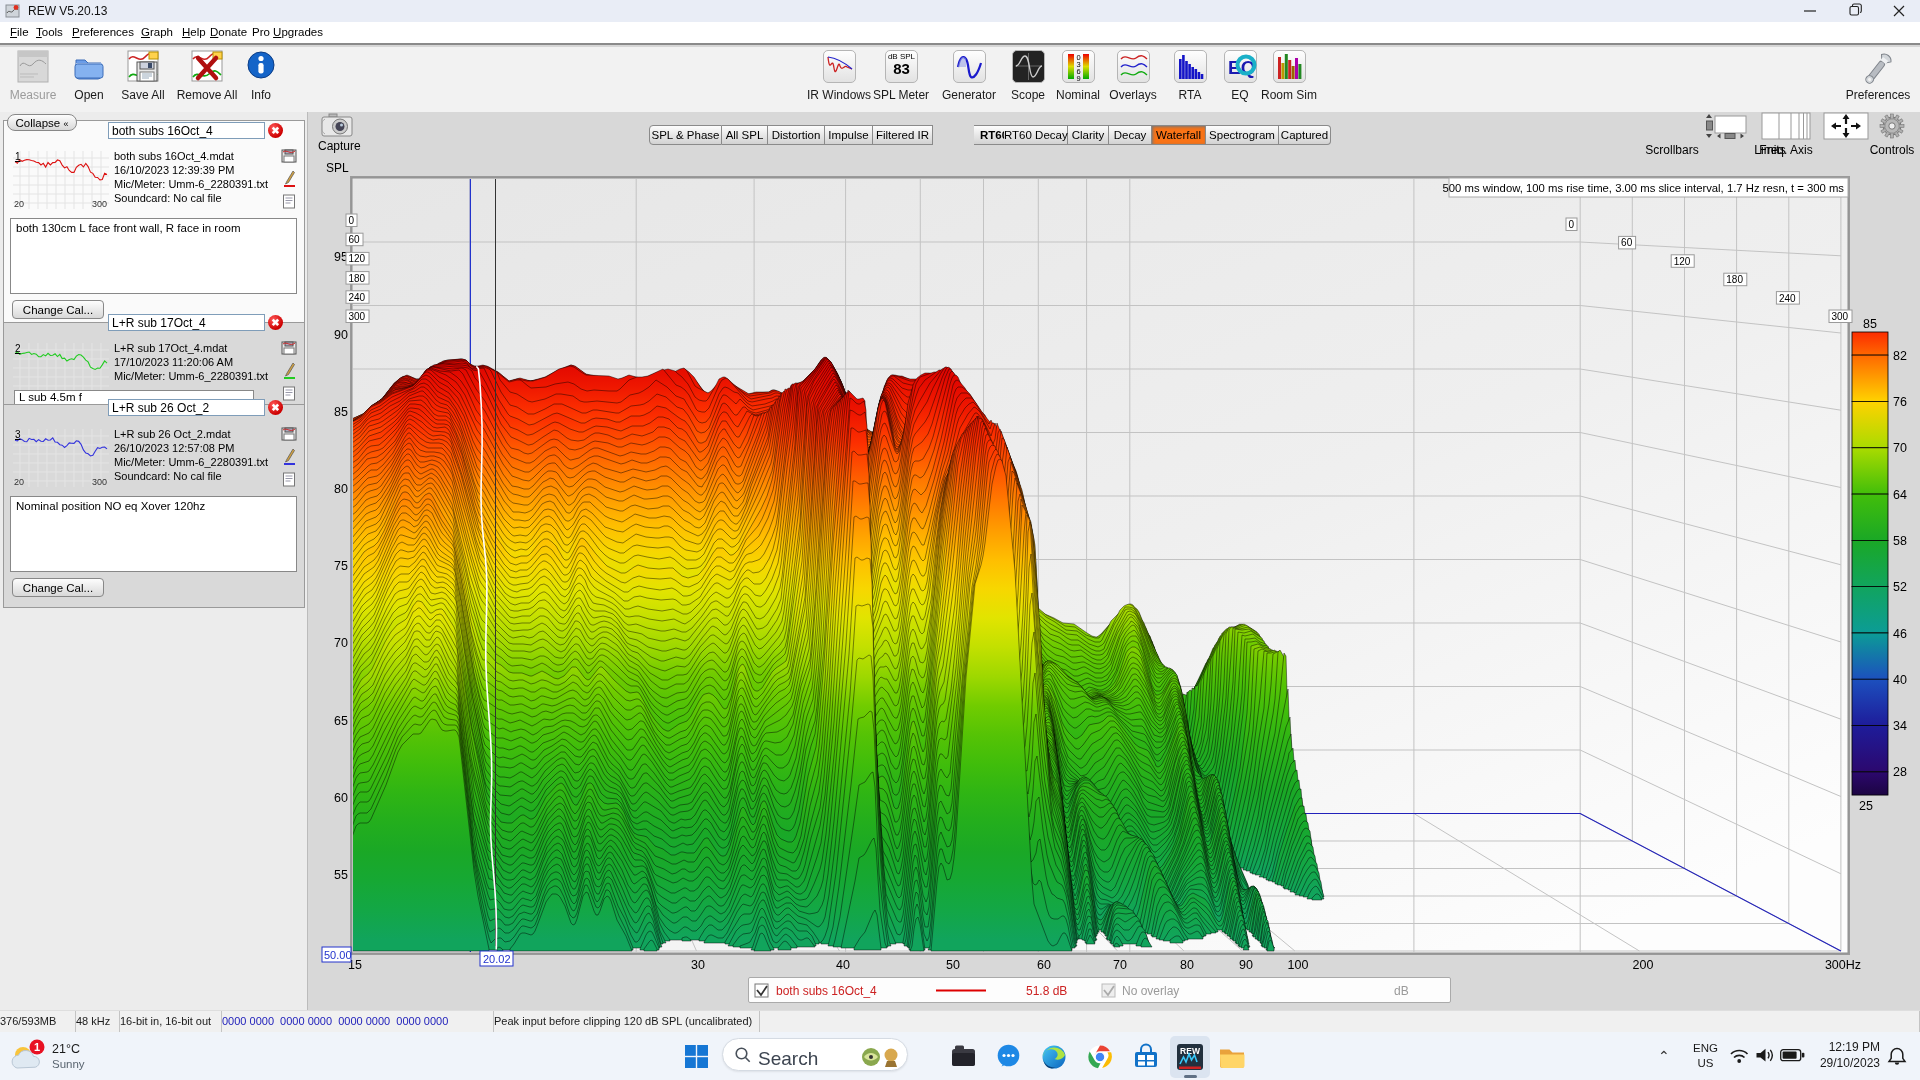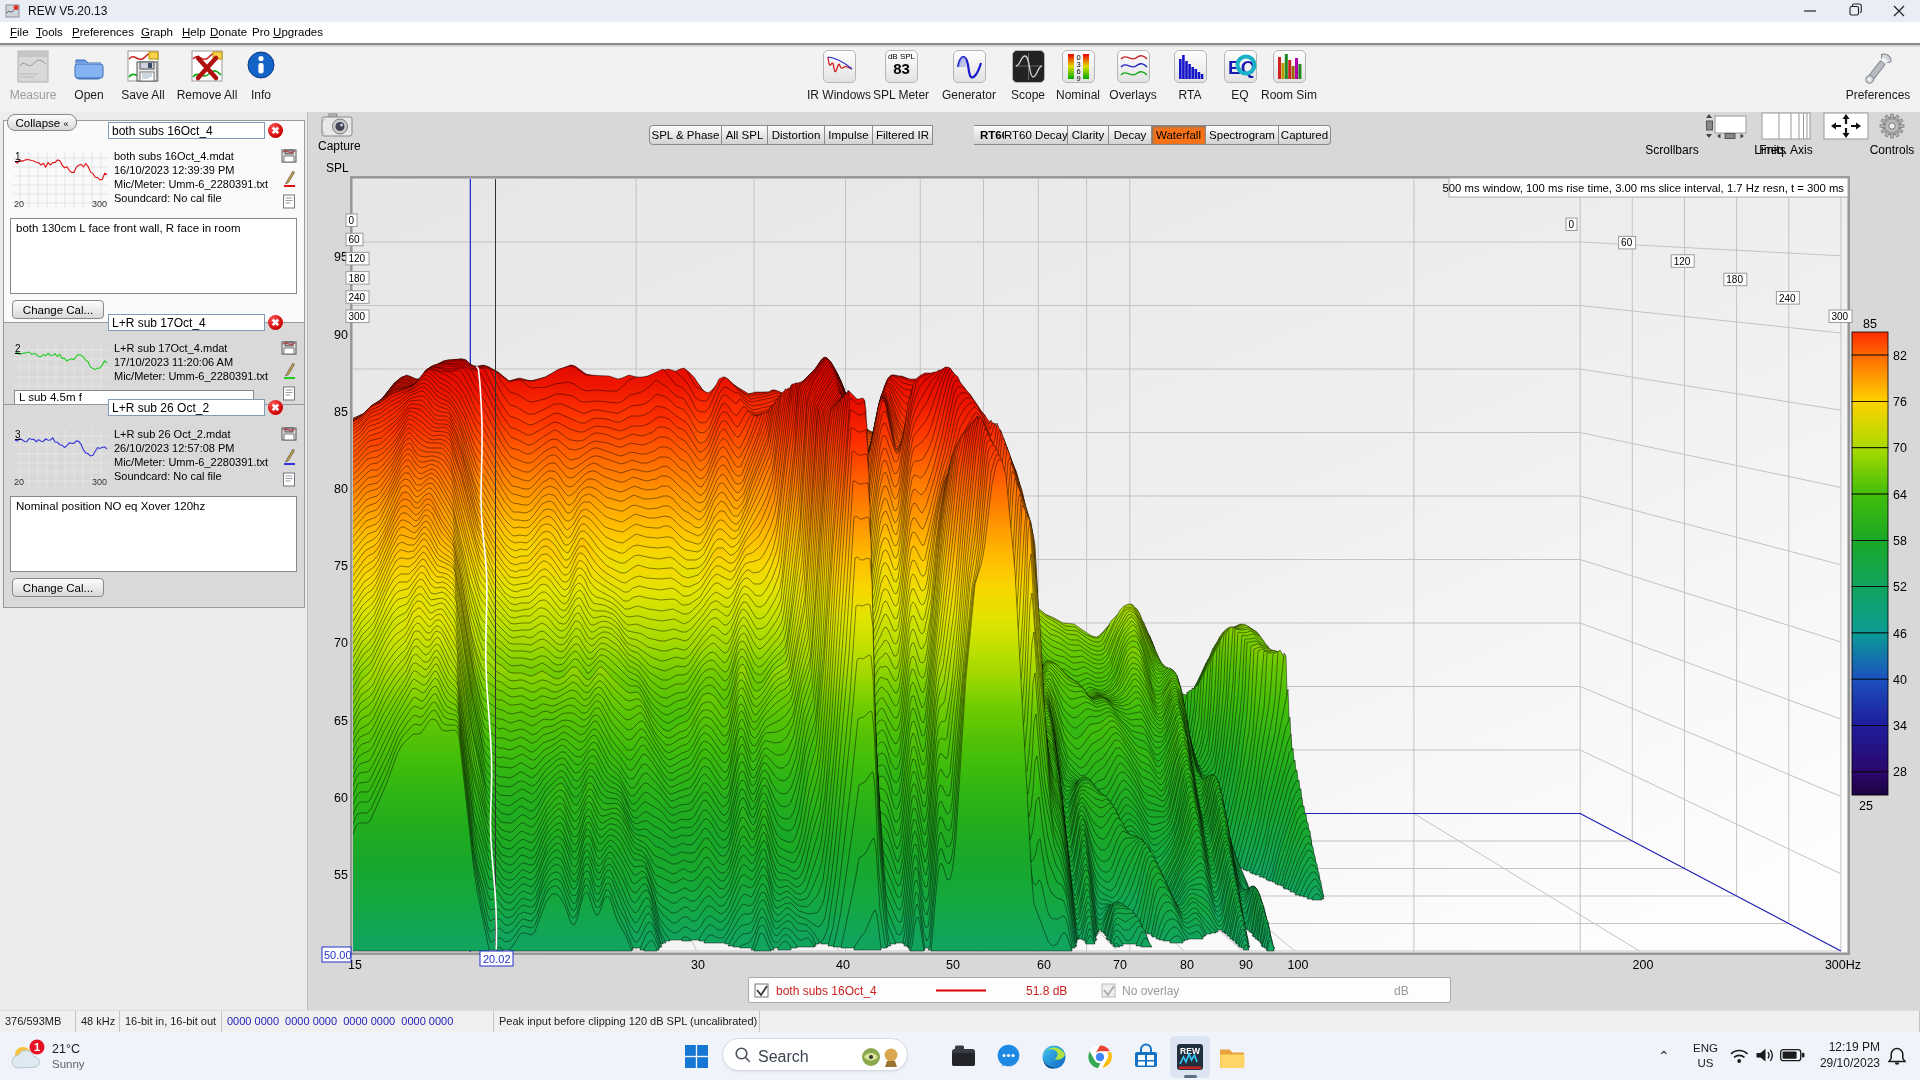--- a/index.html
+++ b/index.html
@@ -15,21 +15,21 @@
 .tab{position:absolute;top:0;height:20px;border:1px solid #8a8a8a;border-left:none;background:linear-gradient(#fdfdfd,#d2d2d2);font-size:11.5px;color:#000;text-align:center;line-height:18px;white-space:nowrap}
 .card{position:absolute;left:3px;width:302px;border:1px solid #9a9a9a;background:#d9d9d9}
 .card.sel{background:#fafafa}
 .nfield{position:absolute;left:108px;top:2px;width:157px;height:17px;background:#fff;border:1px solid #7f9db9;font-size:12px;padding:1px 3px;color:#000}
 .delx{position:absolute;left:268px;top:3px;width:15px;height:15px;border-radius:8px;background:radial-gradient(circle at 35% 30%,#f55,#c00 70%);color:#fff;font-size:10px;font-weight:bold;text-align:center;line-height:15px}
 .mtext{position:absolute;left:114px;font-size:11px;color:#000;white-space:nowrap}
 .notes{position:absolute;left:10px;width:287px;background:#fff;border:1px solid #888;font-size:11.5px;color:#000;padding:3px 5px}
 .btn{position:absolute;border:1px solid #888;border-radius:4px;background:linear-gradient(#fdfdfd,#d8d8d8);font-size:11.5px;color:#000;text-align:center}
 .blbl{position:absolute;font-size:12px;color:#000;white-space:nowrap;text-align:center;transform:translateX(-50%)}
 #statusbar{left:0;top:1010px;width:1920px;height:22px;background:#f0f0f0;border-top:1px solid #dedede;font-size:11px;color:#1a1a1a}
-.scell{position:absolute;top:0;height:22px;border-right:1px solid #c4c4c4;line-height:21px;padding-left:5px}
+.scell{position:absolute;top:0;height:22px;border-right:1px solid #c4c4c4;line-height:21px;}
 #taskbar{left:0;top:1032px;width:1920px;height:48px;background:#f0f4fa}
 svg text{font-family:"Liberation Sans",sans-serif}
 </style></head><body>
 <div class="abs" id="titlebar">
     <svg class="abs" style="left:5px;top:3px" width="16" height="16">
       <rect x="1" y="2" width="13" height="12" fill="#cfd4da" stroke="#8a8f96"></rect>
       <path d="M2 10 C4 6 6 11 8 8 S12 5 13 7" stroke="#555" fill="none"></path>
       <circle cx="11" cy="4.5" r="2.4" fill="#e03020"></circle>
     </svg>
     <div class="abs" style="left:28px;top:4px">REW V5.20.13</div>
@@ -970,21 +970,21 @@
       <rect x="13.2" y="1" width="10.8" height="10.8"></rect>
       <rect x="1" y="13.2" width="10.8" height="10.8"></rect>
       <rect x="13.2" y="13.2" width="10.8" height="10.8"></rect>
     </g>
   </svg>
 <div class="abs" style="left:722px;top:1038px;width:186px;height:33px;border-radius:17px;background:#fff;border:1px solid #d5dbe3;box-shadow:0 1px 2px rgba(0,0,0,0.08)"></div>
 <svg class="abs" style="left:734px;top:1046px" width="18" height="18">
     <circle cx="7.5" cy="7.5" r="5.3" fill="none" stroke="#48505a" stroke-width="1.6"></circle>
     <path d="M11.5 11.5l4.2 4.2" stroke="#48505a" stroke-width="1.6"></path>
   </svg>
-<div class="abs" style="left:758px;top:1048px;font-size:16px;color:#3c4450">Search</div>
+<div class="abs" style="left:758px;top:1048px;font-size:19px;color:#3c4450">Search</div>
 <svg class="abs" style="left:860px;top:1043px" width="44" height="26">
     <circle cx="11" cy="14" r="9" fill="#8aa84e"></circle>
     <path d="M4 14c3.5-5.5 10.5-5.5 14 0c-3.5 4.5-10.5 4.5-14 0z" fill="#d8e49a"></path>
     <circle cx="11" cy="14" r="2" fill="#333"></circle>
     <circle cx="31" cy="12" r="6.5" fill="#d8a84e"></circle>
     <path d="M27 18h8l2 6h-12z" fill="#9a7432"></path>
   </svg>
 <svg class="abs" style="left:950px;top:1043px" width="28" height="28">
     <rect x="2" y="6" width="23" height="17" rx="2.5" fill="#3a3a42"></rect>
     <rect x="2" y="10" width="23" height="13" rx="2.5" fill="#23232a"></rect>

